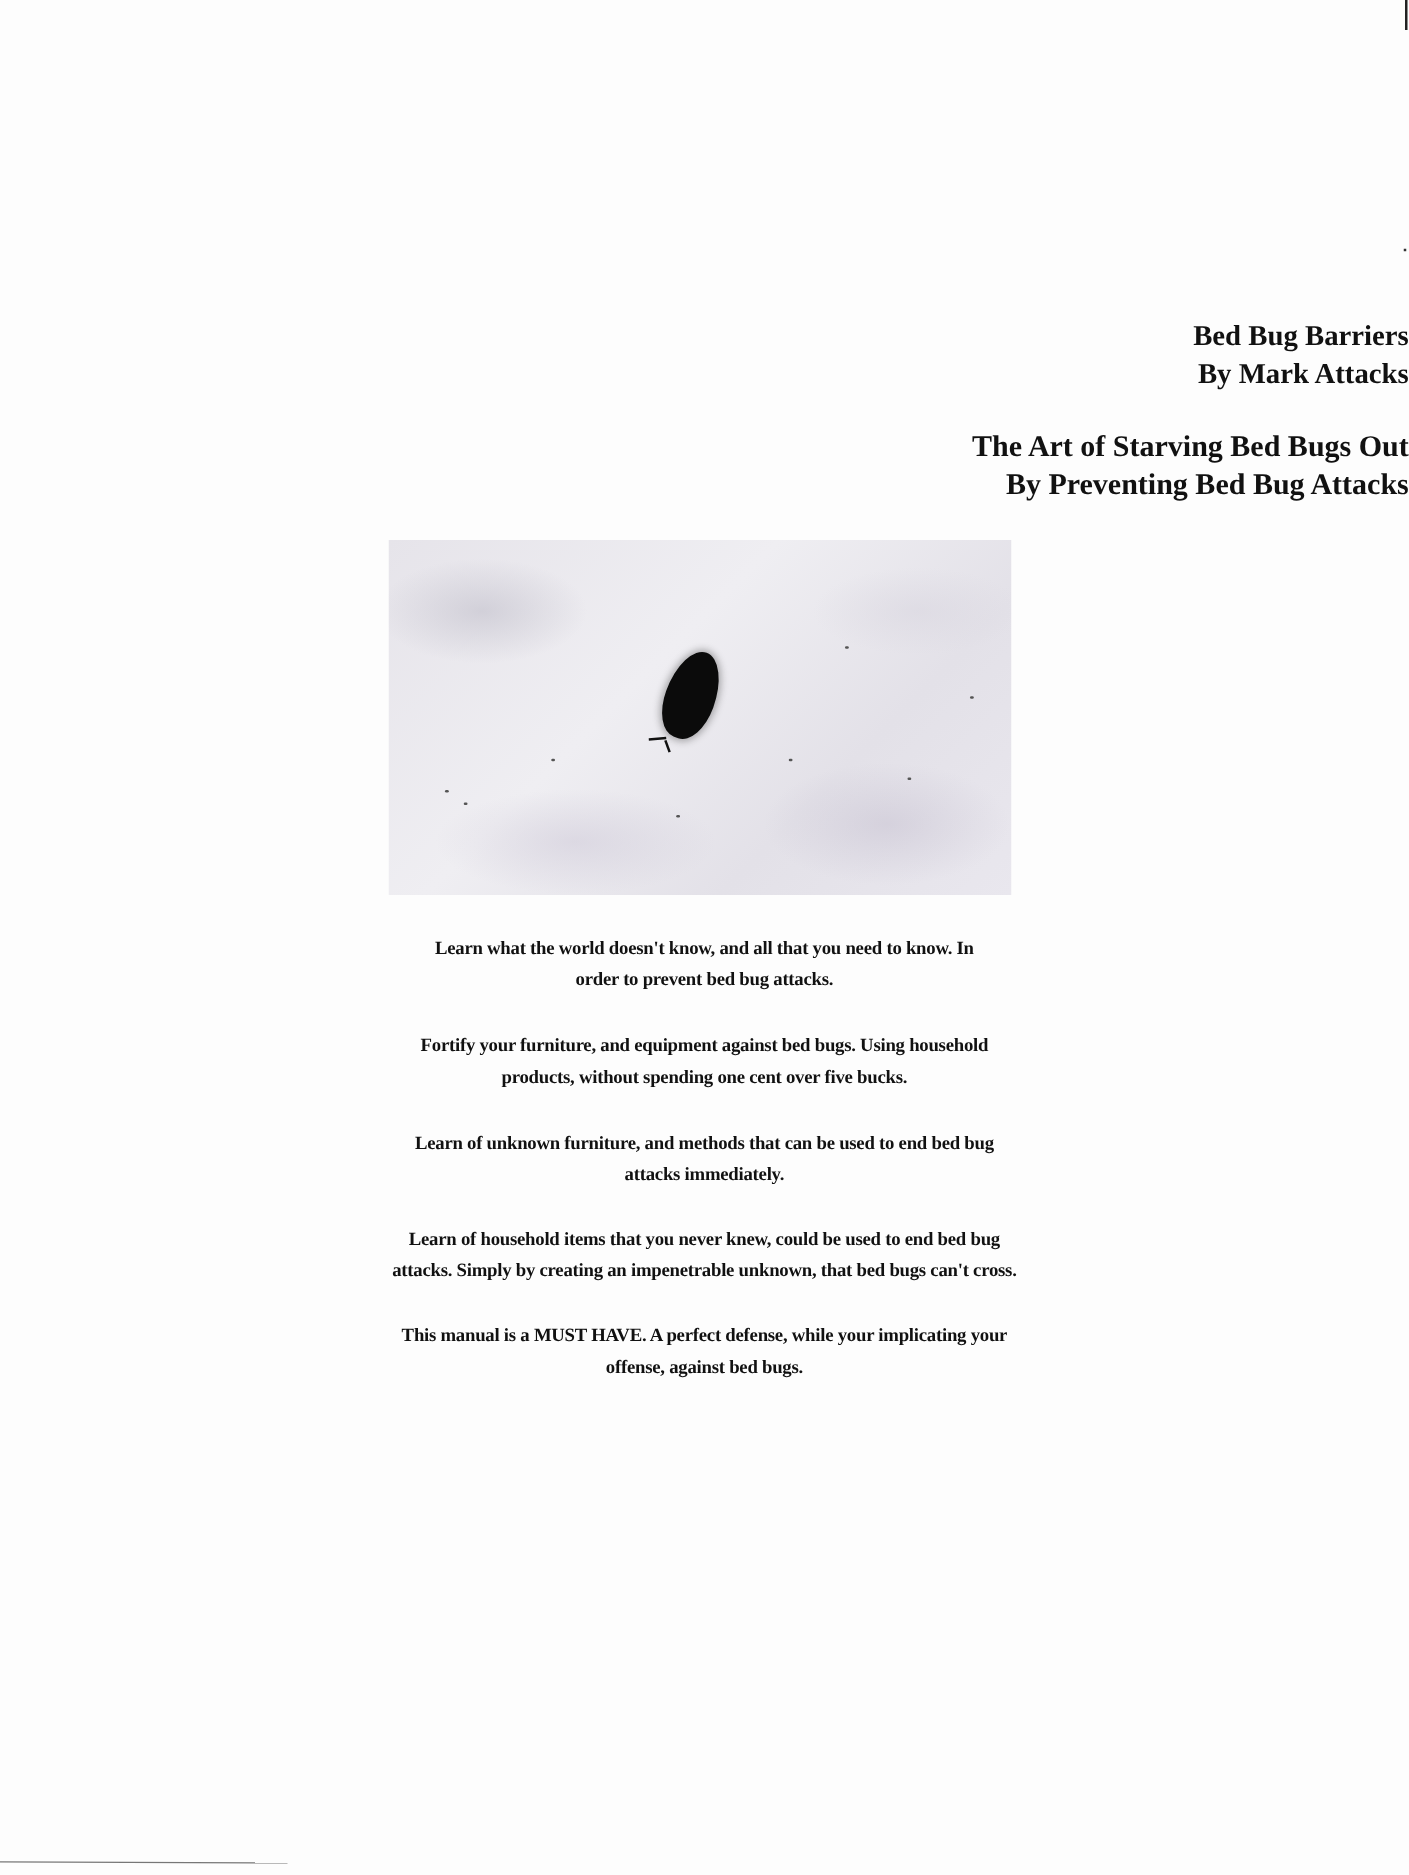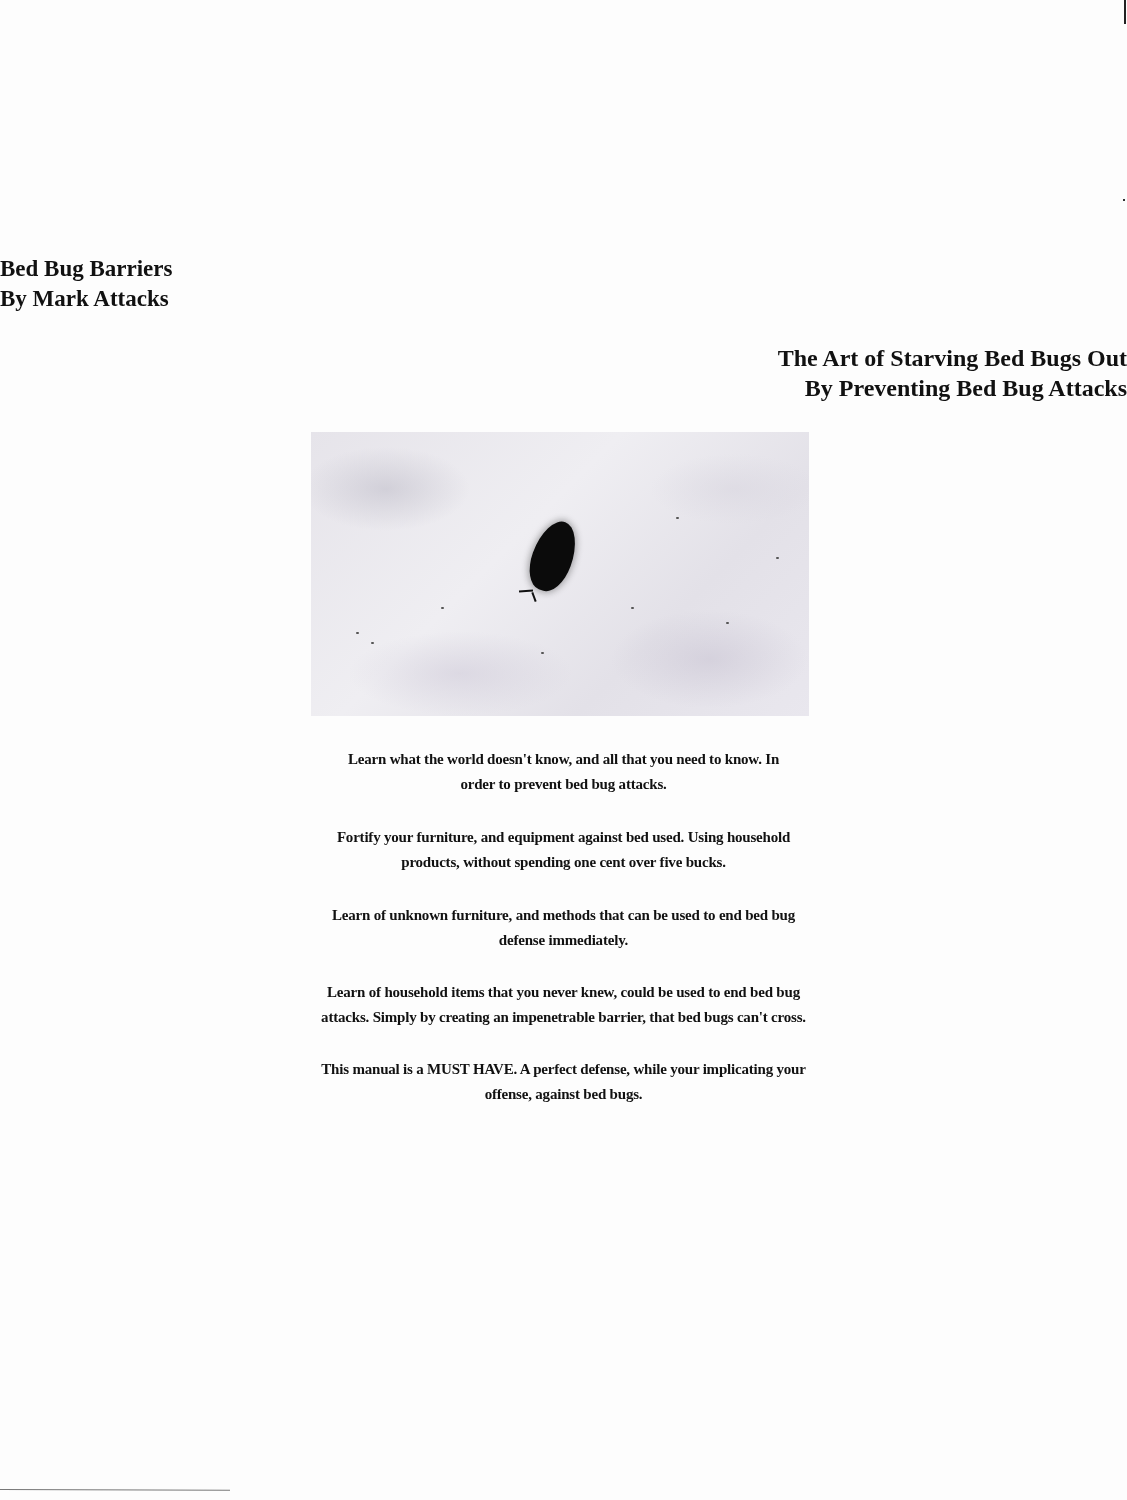--- a/index.html
+++ b/index.html
@@ -17,21 +17,21 @@
     }
     .page {
       position: absolute;
       left: 0; top: 0;
       width: 1127px; height: 1500px;
     }
     .title-block {
       position: absolute;
       left: 0; right: 0;
       top: 254px;
-      text-align: left;
+      text-align: right;
       font-weight: bold;
       font-size: 23px;
       line-height: 30px;
     }
     .subtitle-block {
       position: absolute;
       left: 0; right: 0;
       top: 343px;
       text-align: right;
       font-weight: bold;
@@ -141,32 +141,32 @@
     <div class="speck" style="left:465px;top:125px;"></div>
     <div class="speck" style="left:60px;top:210px;"></div>
   </div>
 
   <div class="body-text" style="top:747px;">
     <div>Learn what the world doesn't know, and all that you need to know. In</div>
     <div>order to prevent bed bug attacks.</div>
   </div>
 
   <div class="body-text" style="top:825px;">
-    <div>Fortify your furniture, and equipment against bed used. Using household</div>
+    <div>Fortify your furniture, and equipment against bed bugs. Using household</div>
     <div>products, without spending one cent over five bucks.</div>
   </div>
 
   <div class="body-text" style="top:903px;">
     <div>Learn of unknown furniture, and methods that can be used to end bed bug</div>
-    <div>defense immediately.</div>
+    <div>attacks immediately.</div>
   </div>
 
   <div class="body-text" style="top:980px;font-family:Liberation Serif, serif;">
     <div>Learn of household items that you never knew, could be used to end bed bug</div>
-    <div>attacks. Simply by creating an impenetrable barrier, that bed bugs can't cross.</div>
+    <div>attacks. Simply by creating an impenetrable unknown, that bed bugs can't cross.</div>
   </div>
 
   <div class="body-text" style="top:1057px;">
     <div>This manual is a MUST HAVE. A perfect defense, while your implicating your</div>
     <div>offense, against bed bugs.</div>
   </div>
 
   <div class="scan-line-bottom"></div>
 </div>
 

